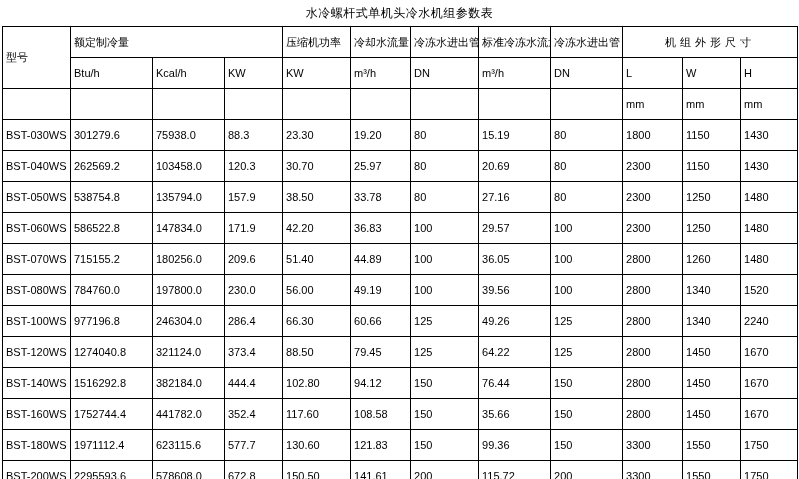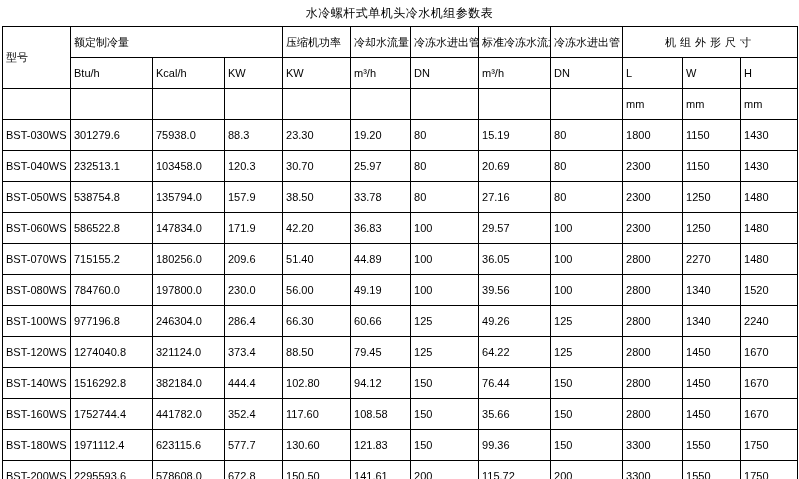--- a/index.html
+++ b/index.html
@@ -154,21 +154,21 @@
           <td>19.20</td>
           <td>80</td>
           <td>15.19</td>
           <td>80</td>
           <td>1800</td>
           <td>1150</td>
           <td>1430</td>
         </tr>
         <tr>
           <td class="cell-model">BST-040WS</td>
-          <td>232513.1</td>
+          <td>262569.2</td>
           <td>103458.0</td>
           <td>120.3</td>
           <td>30.70</td>
           <td>25.97</td>
           <td>80</td>
           <td>20.69</td>
           <td>80</td>
           <td>2300</td>
           <td>1150</td>
           <td>1430</td>
@@ -205,21 +205,21 @@
           <td class="cell-model">BST-070WS</td>
           <td>715155.2</td>
           <td>180256.0</td>
           <td>209.6</td>
           <td>51.40</td>
           <td>44.89</td>
           <td>100</td>
           <td>36.05</td>
           <td>100</td>
           <td>2800</td>
-          <td>2270</td>
+          <td>1260</td>
           <td>1480</td>
         </tr>
         <tr>
           <td class="cell-model">BST-080WS</td>
           <td>784760.0</td>
           <td>197800.0</td>
           <td>230.0</td>
           <td>56.00</td>
           <td>49.19</td>
           <td>100</td>

